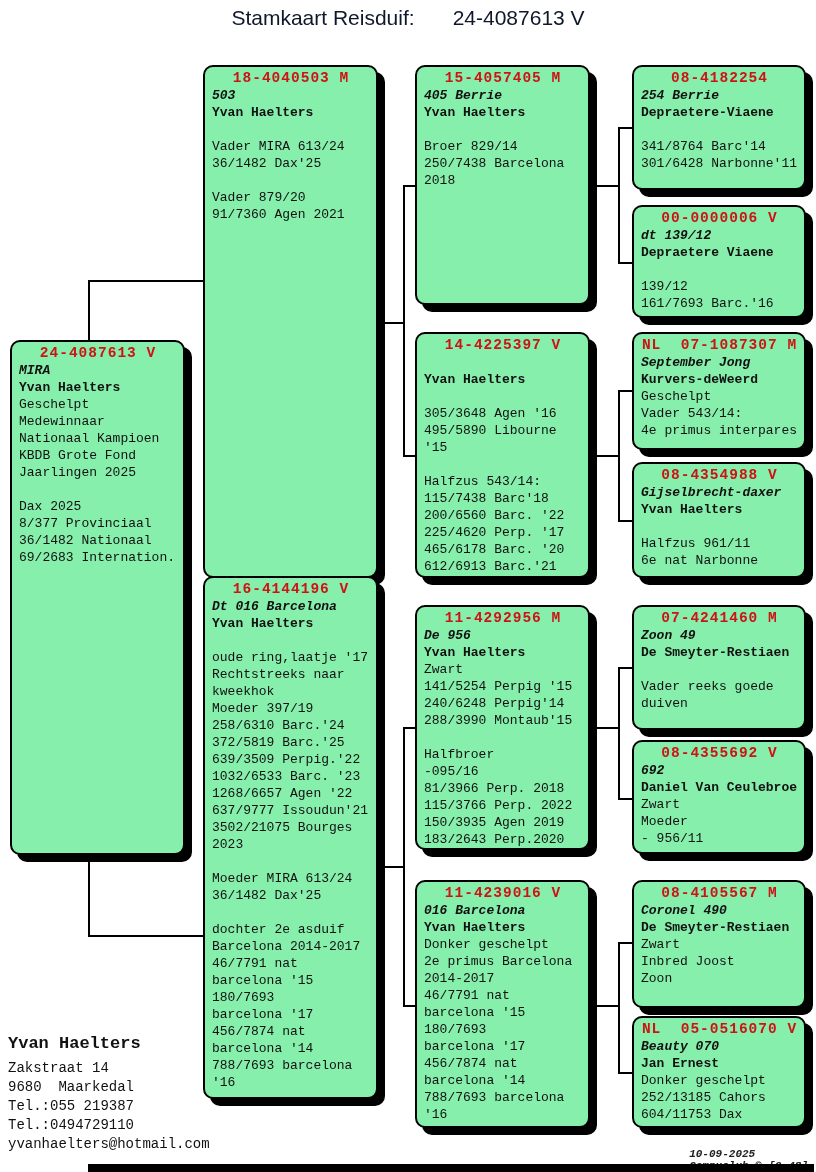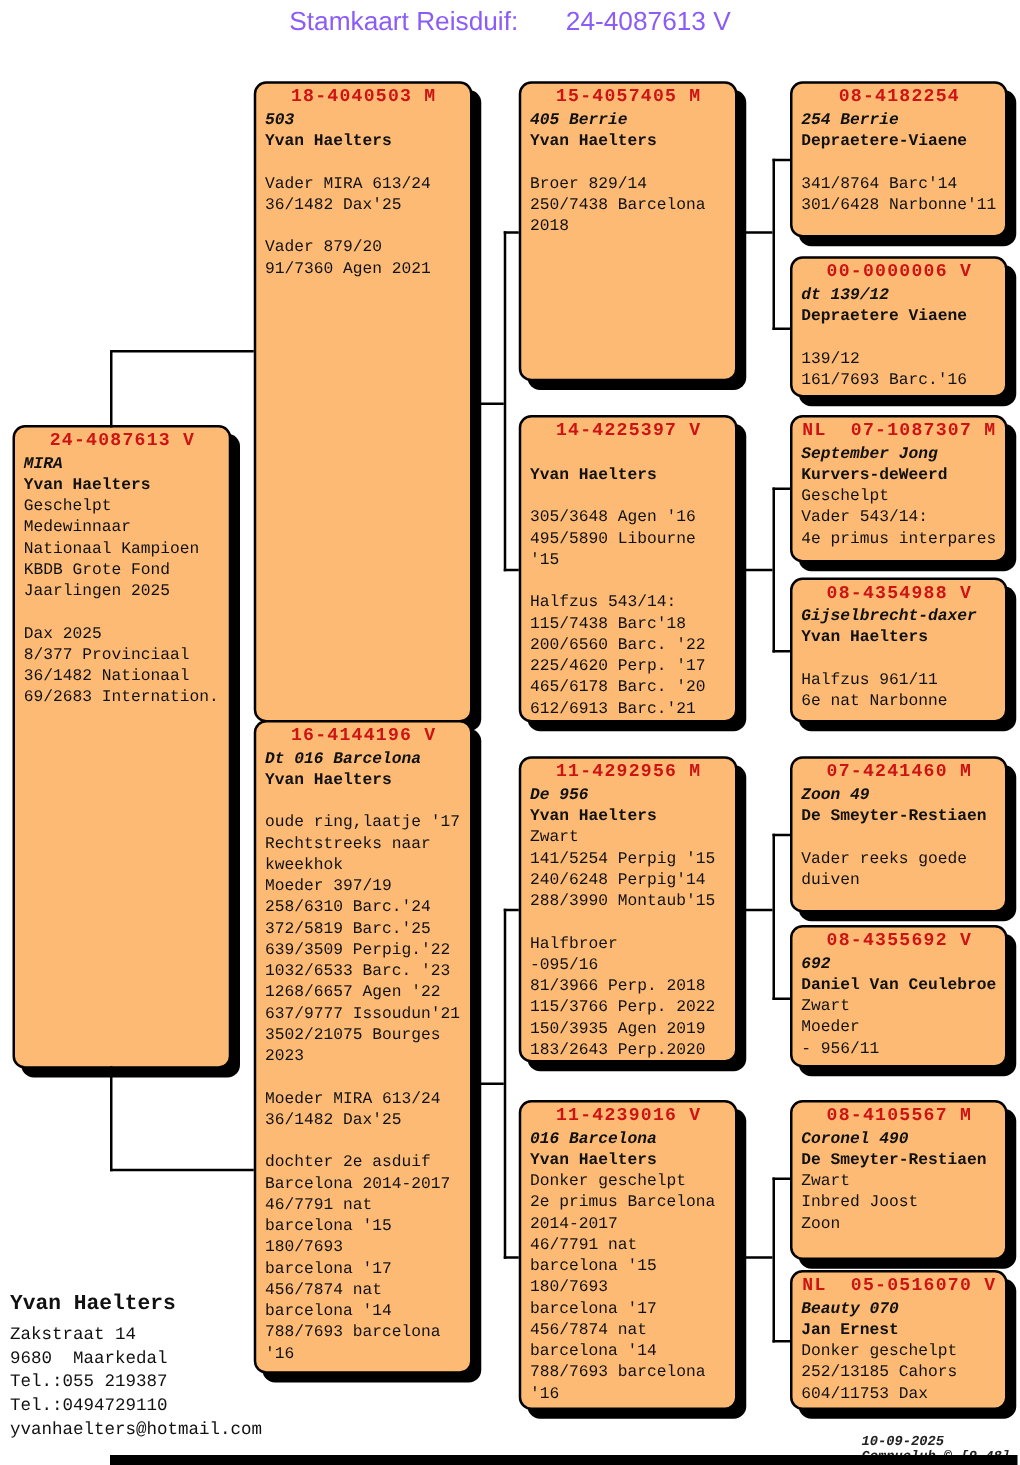--- a/index.html
+++ b/index.html
@@ -8,25 +8,25 @@
     width:816px;height:1172px;
     background:#ffffff;
     font-family:"Liberation Mono","DejaVu Sans Mono",monospace;
     color:#111;
     overflow:hidden;
   }
   #header{
     position:absolute;top:6px;left:0;width:100%;
     display:flex;justify-content:center;gap:38px;
     font-family:"Liberation Sans","DejaVu Sans",sans-serif;
-    font-size:21px;color:#8b5cf6;
+    font-size:21px;color:#0f172a;
   }
   .pbox{
     position:absolute;
-    background:#fdba74;
+    background:#86efac;
     border:2px solid #000;
     border-radius:10px;
     box-shadow:7px 7px 0 #000;
     padding:3px 6px 3px 7px;
     box-sizing:border-box;
   }
   .box-title{
     font-weight:bold;
     text-align:center;
     font-size:14.5px;

